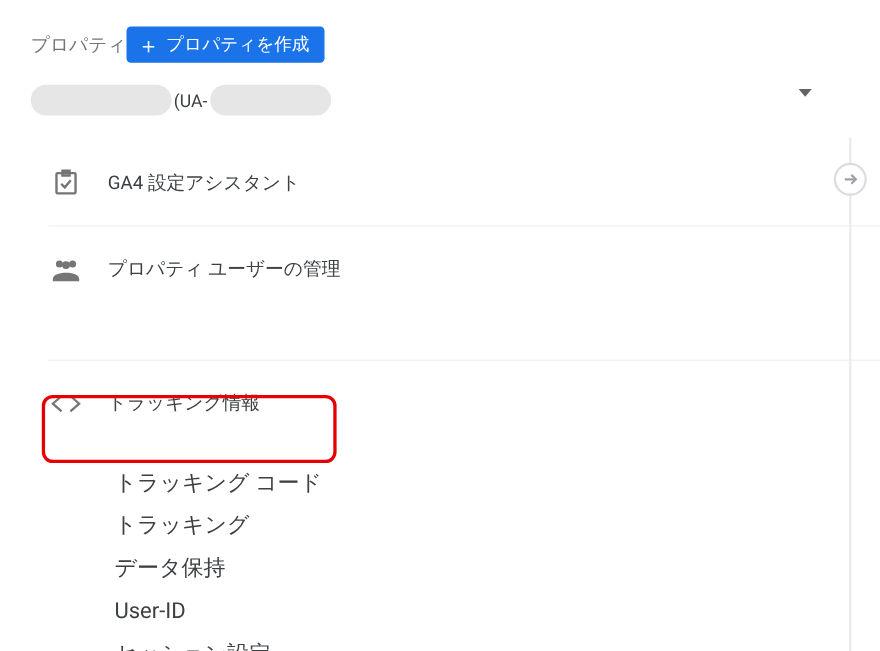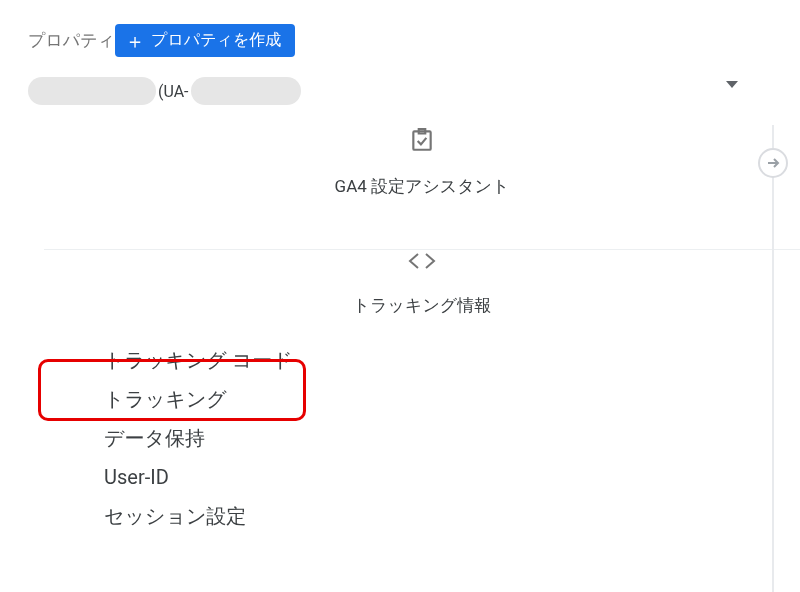--- a/index.html
+++ b/index.html
@@ -69,21 +69,20 @@
     .menu {
       padding: 0 0 0 44px;
     }
     .menu-item {
       display: flex;
       align-items: center;
       gap: 22px;
       height: 78px;
       border-top: 1px solid #eceff1;
       cursor: pointer;
-      flex-direction: column;
     }
     .menu-item:first-child { border-top: none; }
     .menu-item .icon-slot {
       width: 32px;
       display: flex;
       justify-content: center;
       align-items: center;
     }
     .menu-item .label {
       font-size: 17px;
@@ -160,20 +159,31 @@
       <svg width="26" height="26" viewBox="0 0 24 24">
           <rect class="ic" x="4" y="4" width="16" height="17" rx="1"></rect>
           <path class="ic" d="M9 2h6v4H9z"></path>
           <path class="ic" d="M8 13l3 3 5-6"></path>
         </svg>
     </span>
     <span class="label">GA4 設定アシスタント</span>
   </div>
 
 
+  <div class="menu-item">
+    <span class="icon-slot">
+      <svg width="28" height="22" viewBox="0 0 28 22">
+          <circle fill="#757575" cx="8" cy="6" r="3.2"></circle>
+          <circle fill="#757575" cx="20" cy="6" r="3.2"></circle>
+          <circle fill="#757575" cx="14" cy="7" r="3.6"></circle>
+          <path fill="#757575" d="M2 20c0-4 5-6 12-6s12 2 12 6v2H2z"></path>
+        </svg>
+    </span>
+    <span class="label">プロパティ ユーザーの管理</span>
+  </div>
 
   <div class="menu-item" style="border-bottom:none;margin-top:44px;">
     <span class="icon-slot">
       <svg width="30" height="22" viewBox="0 0 30 22">
           <path class="ic" stroke-width="2.4" d="M11 4l-8 7 8 7"></path>
           <path class="ic" stroke-width="2.4" d="M19 4l8 7-8 7"></path>
         </svg>
     </span>
     <span class="label">トラッキング情報</span>
   </div>

